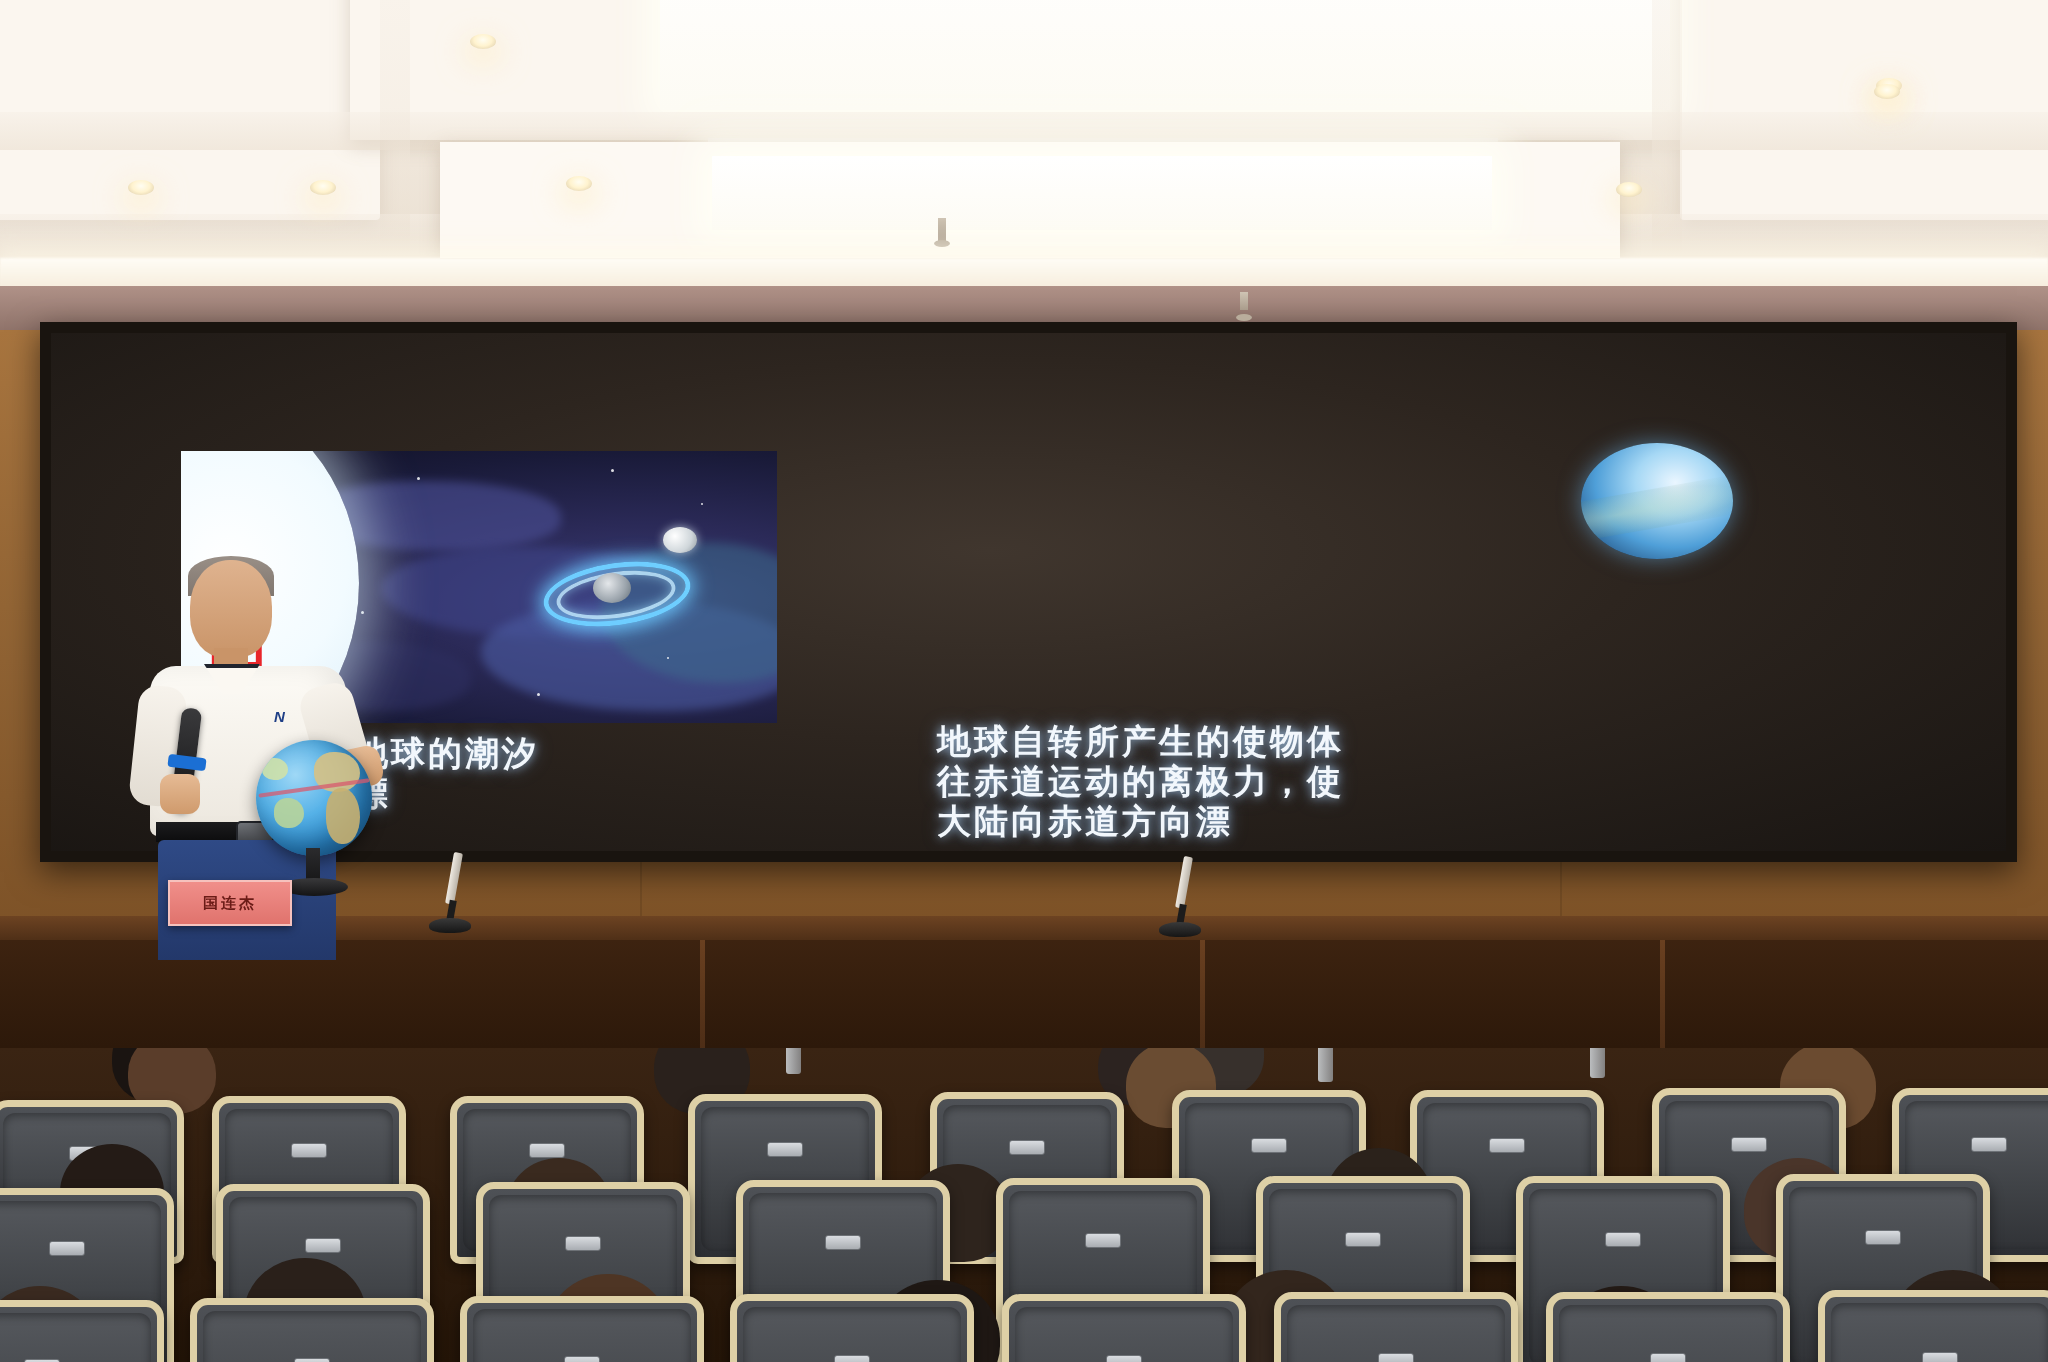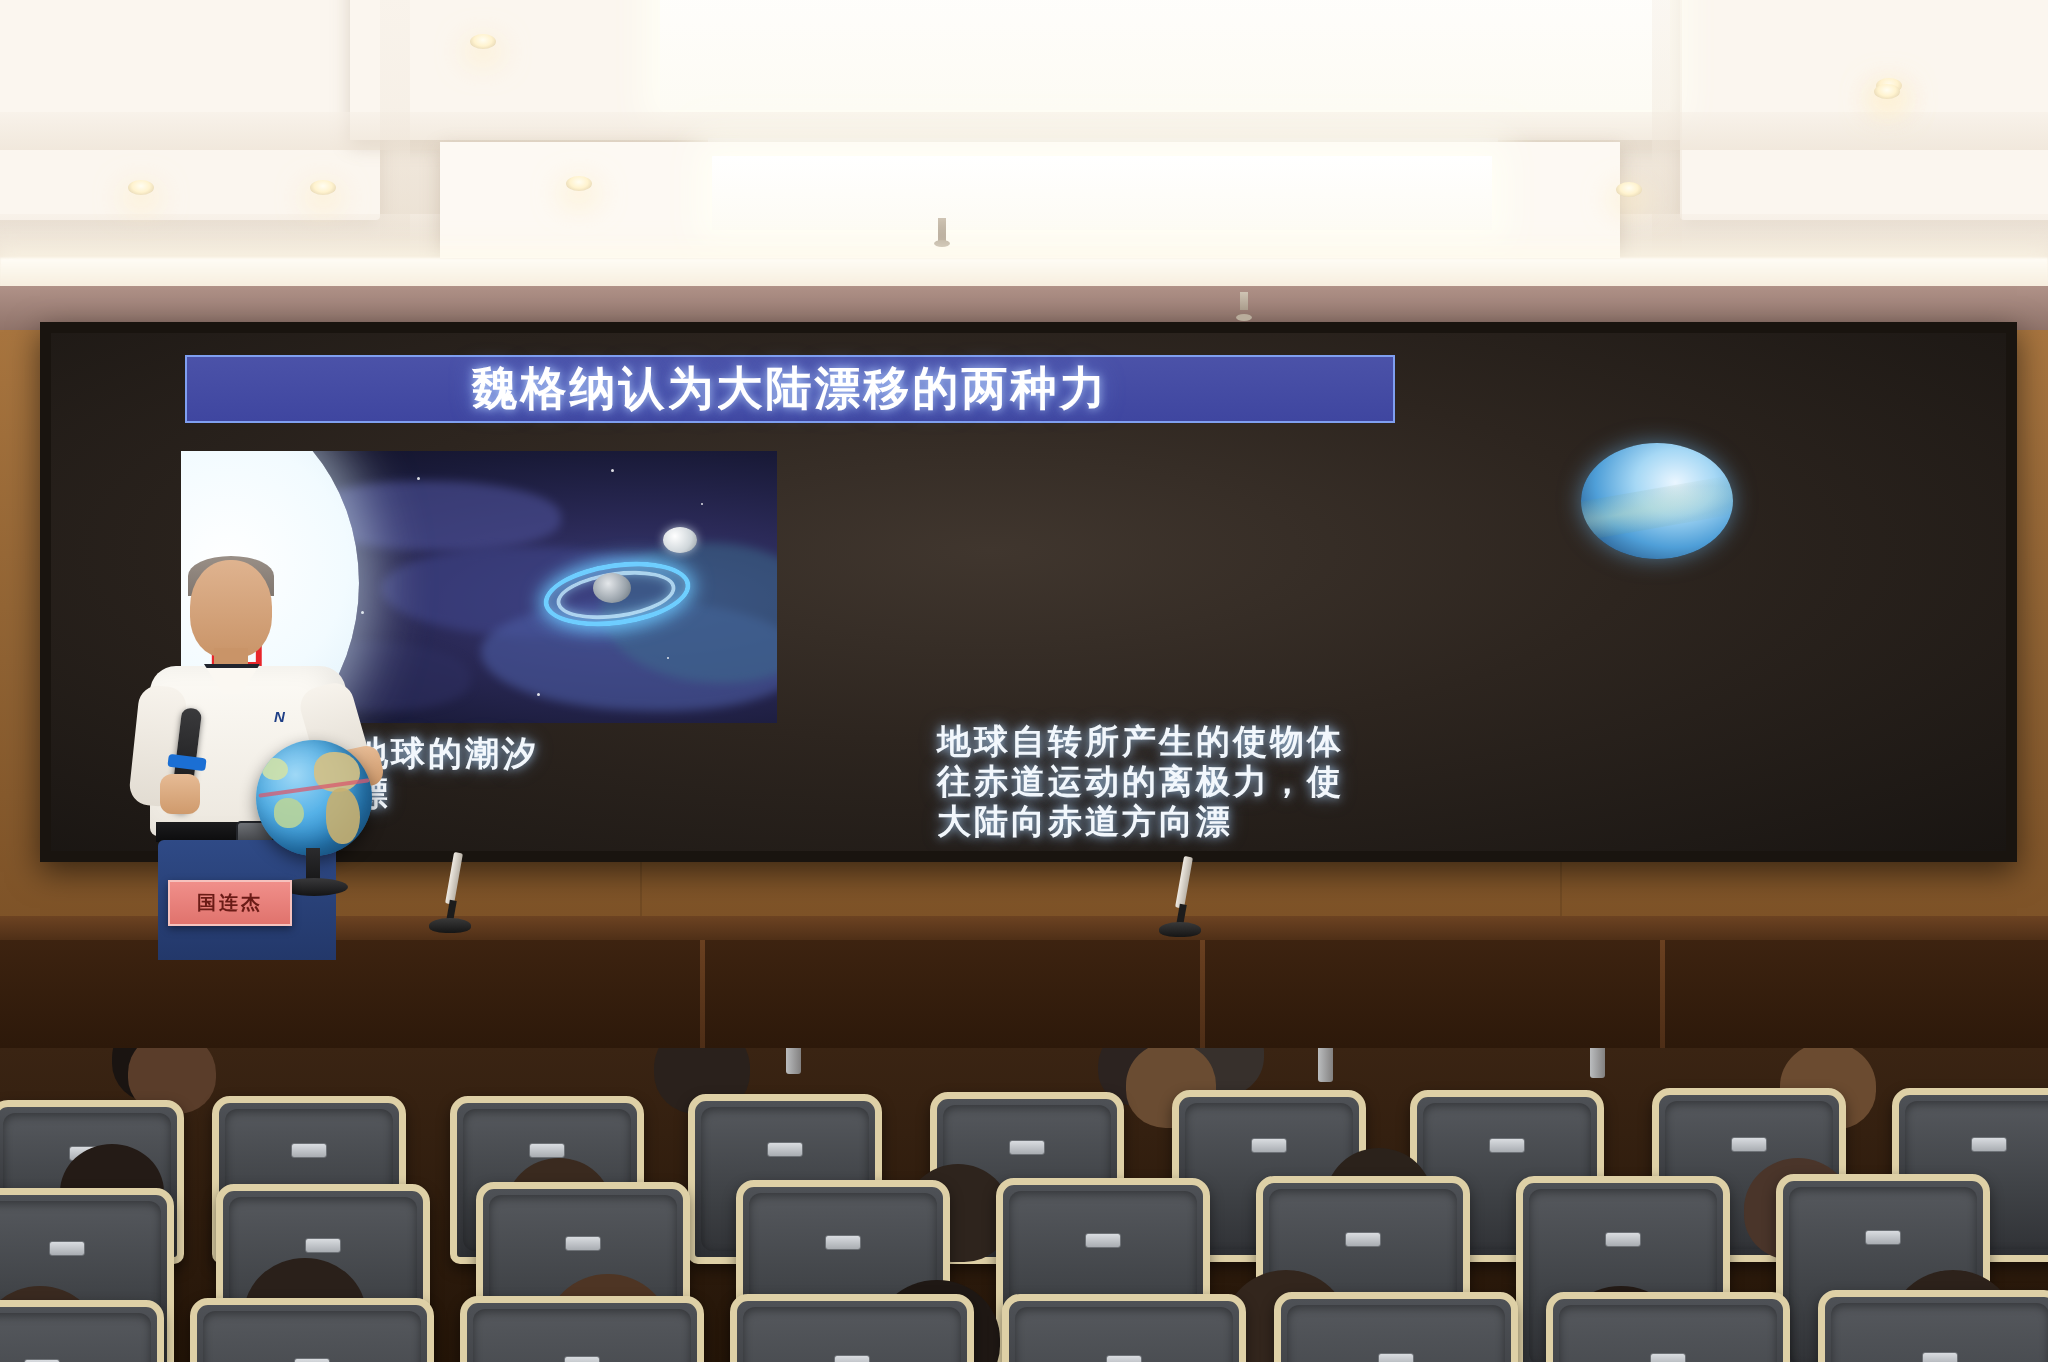--- a/index.html
+++ b/index.html
@@ -223,21 +223,21 @@
     background:linear-gradient(#3a3a3a,#151515);
   }
   .nameplate{
     position:absolute;left:168px;top:880px;width:120px;height:42px;
     background:linear-gradient(#f08f8a,#e0736d);
     border:2px solid #f6c2bd;
     display:flex;align-items:center;justify-content:center;
     box-shadow:0 3px 8px rgba(0,0,0,.4);
   }
   .nameplate span{
-    color:#6a1b16;font-weight:bold;font-size:19px;letter-spacing:3px;
+    color:#6a1b16;font-weight:bold;font-size:15px;letter-spacing:3px;
     font-family:"DejaVu Sans","Liberation Sans",sans-serif;
   }
 
   
   .speaker{position:absolute;left:128px;top:560px;width:250px;height:370px;}
   .sp-head{
     position:absolute;left:62px;top:0;width:82px;height:98px;border-radius:48% 48% 42% 42%;
     background:linear-gradient(#dfb38f,#c99468);
   }
   .sp-hair{
@@ -412,23 +412,20 @@
   <div class="wall">
     <div class="wall-seam" style="left:300px;"></div>
     <div class="wall-seam" style="left:640px;"></div>
     <div class="wall-seam" style="left:1180px;"></div>
     <div class="wall-seam" style="left:1560px;"></div>
   </div>
 
   <div class="screen-frame">
     <div class="slide">
 
-      <div class="title-bar">
-        <span>魏格纳认为大陆漂移的两种力</span>
-      </div>
 
       <div class="photo">
         <div class="nebula" style="left:120px;top:30px;width:260px;height:70px;background:#4b4f95;"></div>
         <div class="nebula" style="left:200px;top:96px;width:300px;height:90px;background:#3f4488;"></div>
         <div class="nebula" style="left:300px;top:150px;width:320px;height:110px;background:#4a5aa0;"></div>
         <div class="nebula" style="left:420px;top:92px;width:220px;height:140px;background:#3d6e8e;opacity:.5;"></div>
         <div class="nebula" style="left:90px;top:190px;width:200px;height:70px;background:#2e2f60;"></div>
 
         <div class="star" style="left:236px;top:26px;width:3px;height:3px;"></div>
         <div class="star" style="left:430px;top:18px;width:3px;height:3px;"></div>

